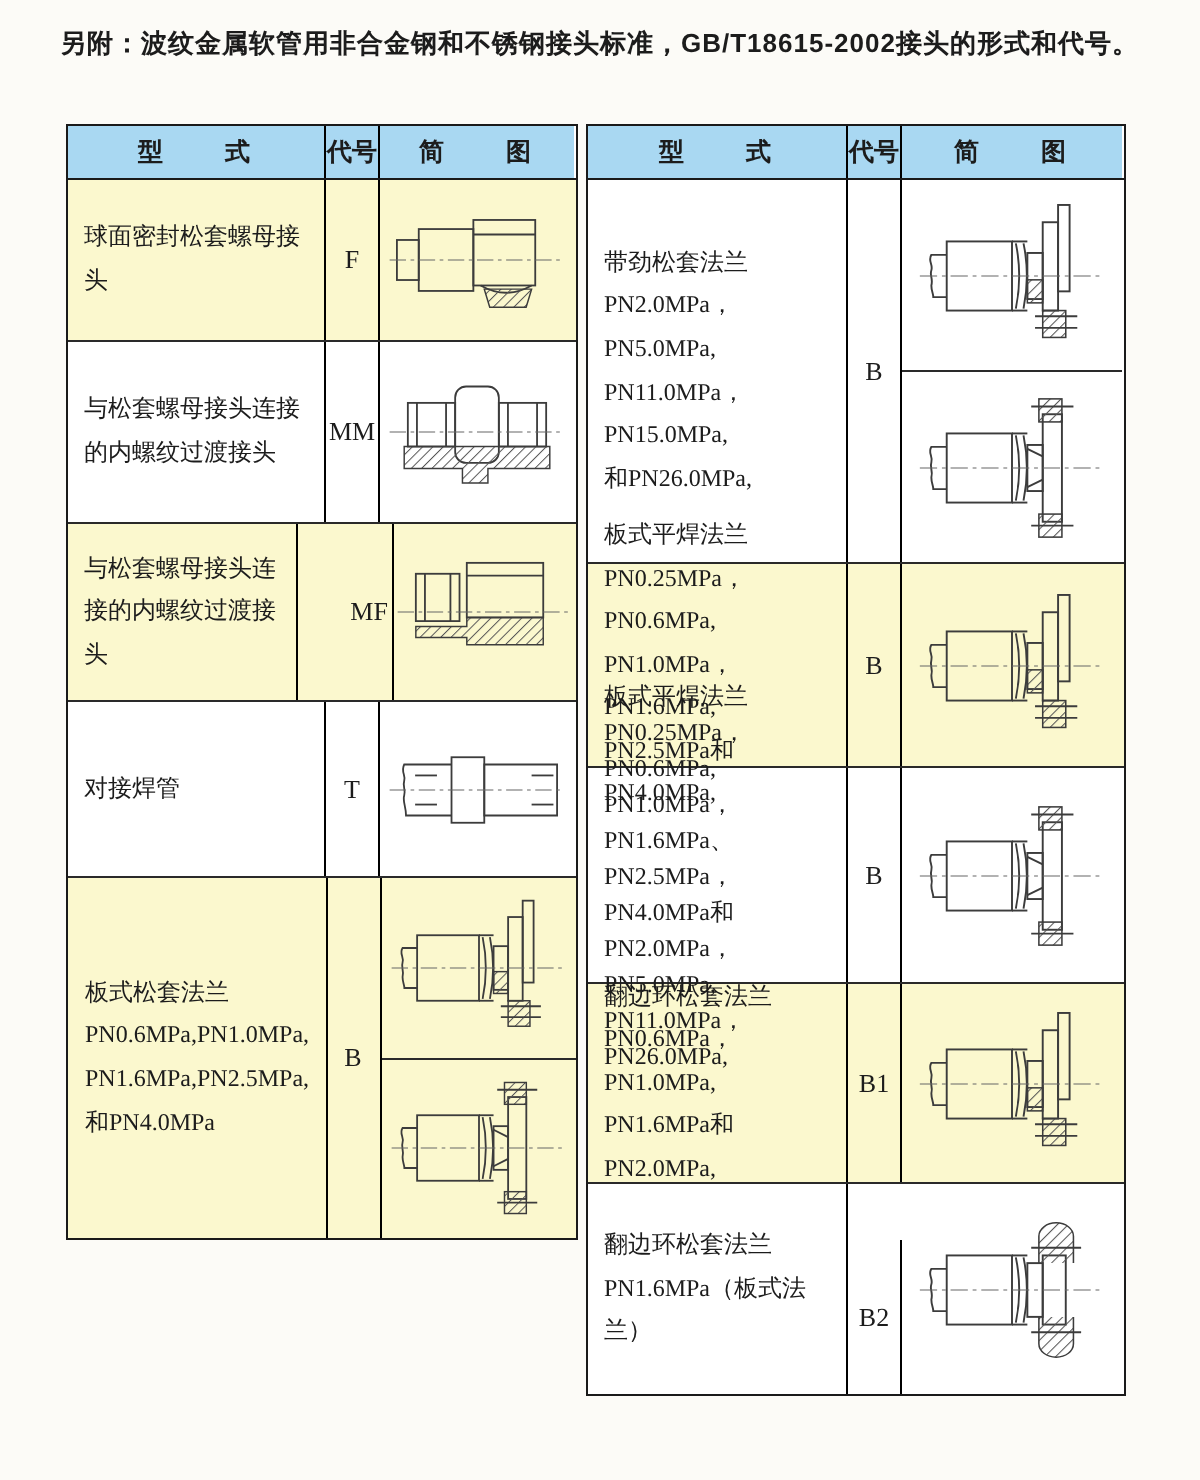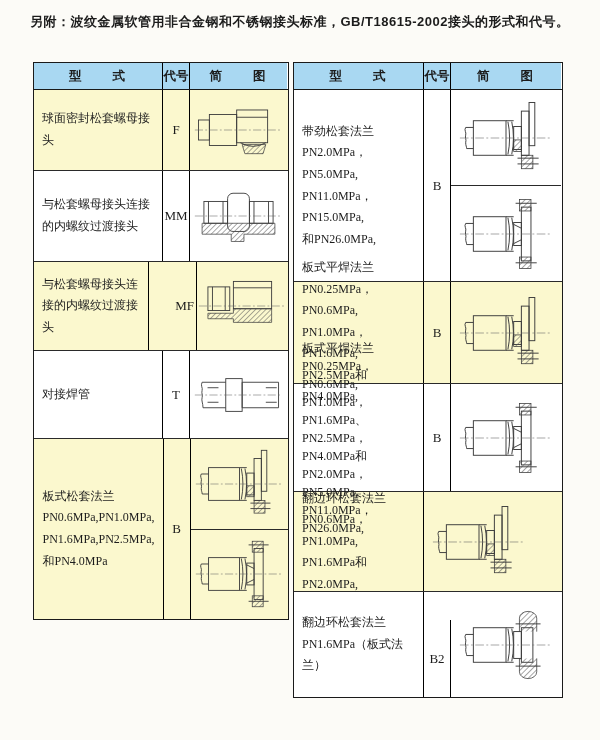--- a/index.html
+++ b/index.html
@@ -289,20 +289,21 @@
             <path d="M58 30 l8 4 M58 50 l8 -4" stroke="#3c3c3c" stroke-width="1" fill="none"></path>
             <line x1="2" y1="40" x2="98" y2="40" stroke="#666" stroke-width="0.6" stroke-dasharray="9 2.5 2 2.5"></line>
           </svg>
         </div>
       </div>
     </div>
     <div class="row hl" style="height: 100px;">
       <div class="cell type-cell serif-num" style="width: 130px;">翻边环松套法兰
 PN0.6MPa，PN1.0MPa,
 PN1.6MPa和PN2.0MPa,</div>
+      <div class="cell code-cell" style="width: 27px;">B1</div>
       <div class="cell diag-cell" style="width: 110px;">
         <div class="sub-diag">
           <svg width="96" height="78" viewBox="0 0 100 80">
             <path d="M16 29 H8 c-2 3 1 5 0 8 c-1 3 1 4 0 8 c0 3 1 4 1 6 H16" stroke="#3c3c3c" stroke-width="1" fill="none"></path>
             <rect x="16" y="22" width="34" height="36" stroke="#3c3c3c" stroke-width="1" fill="none"></rect>
             <path d="M52 23 q3.5 17 0 34" stroke="#3c3c3c" stroke-width="1" fill="none"></path>
             <path d="M56 23 q3.5 17 0 34" stroke="#3c3c3c" stroke-width="1" fill="none"></path>
             <line x1="50" y1="22" x2="58" y2="22" stroke="#3c3c3c" stroke-width="1" fill="none"></line>
             <line x1="50" y1="58" x2="58" y2="58" stroke="#3c3c3c" stroke-width="1" fill="none"></line>
             <rect x="58" y="28" width="8" height="24" stroke="#3c3c3c" stroke-width="1" fill="none"></rect>

